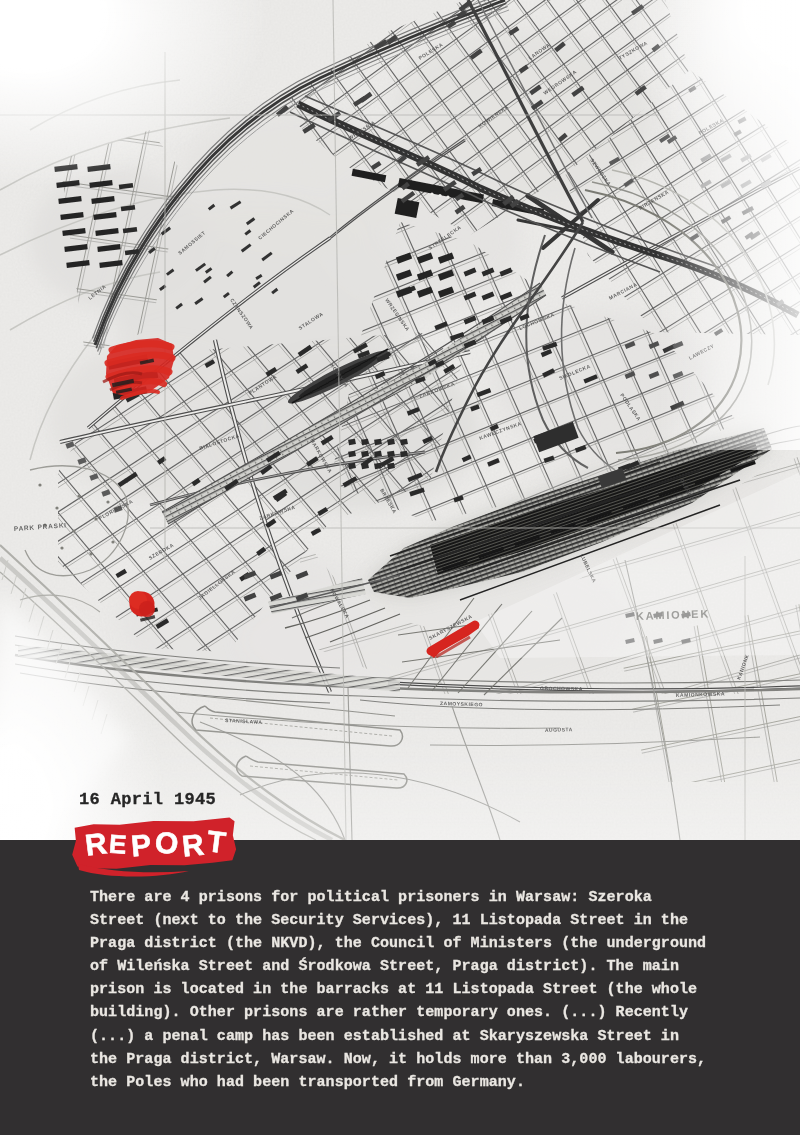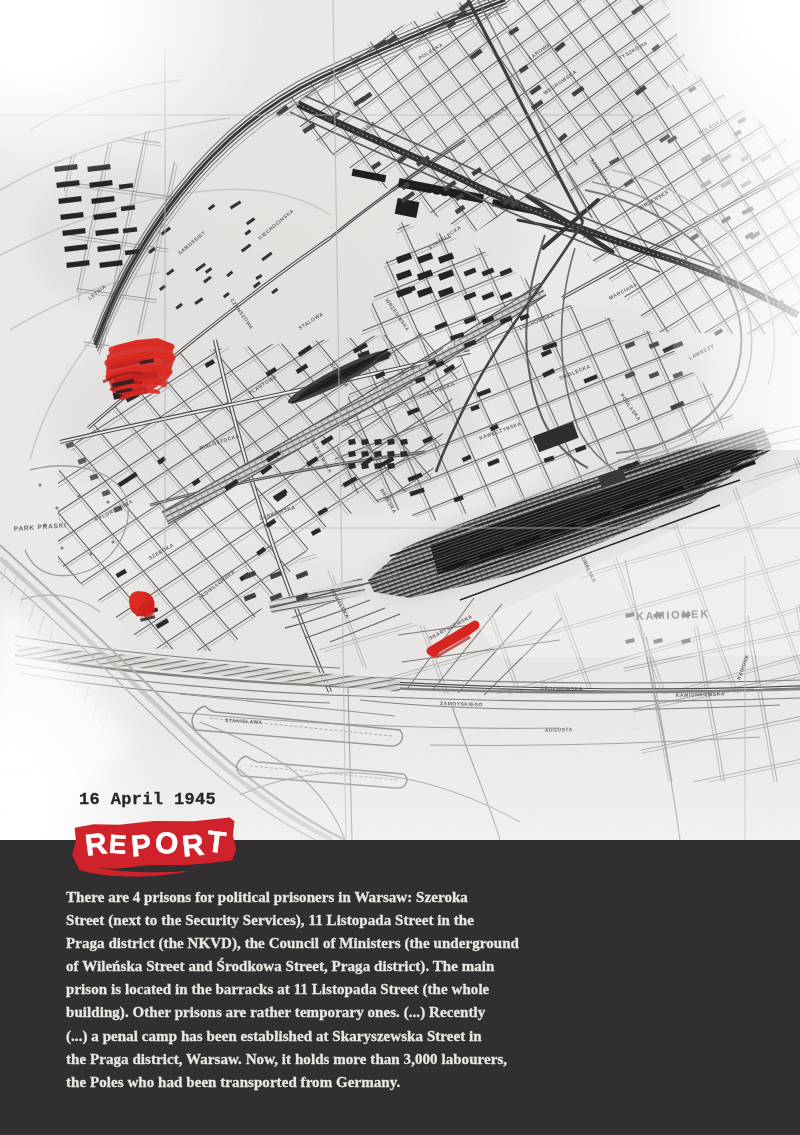--- a/index.html
+++ b/index.html
@@ -1,20 +1,20 @@
 <!DOCTYPE html>
 <html><head><meta charset="utf-8">
 <style>
 html,body{margin:0;padding:0;background:#fff;}
 #page{position:relative;width:800px;height:1135px;overflow:hidden;background:#fff;font-family:"Liberation Sans",sans-serif;}
 #map{position:absolute;left:0;top:0;}
 #band{position:absolute;left:0;top:840px;width:800px;height:295px;background:#312f30;}
 #date{position:absolute;left:79px;top:790px;font-family:"Liberation Mono",monospace;font-weight:bold;font-size:17px;letter-spacing:0.35px;color:#262626;-webkit-text-stroke:0.3px #262626;}
 #badge{position:absolute;left:64px;top:810px;}
-#para{position:absolute;left:66px;top:886px;font-family:Liberation Serif, serif;font-weight:bold;font-size:15px;line-height:23.1px;letter-spacing:0.06px;color:#eae7e2;-webkit-text-stroke:0.3px #eae7e2;white-space:nowrap;}
+#para{position:absolute;left:90px;top:886px;font-family:Liberation Mono, monospace;font-weight:bold;font-size:15px;line-height:23.1px;letter-spacing:0.06px;color:#eae7e2;-webkit-text-stroke:0.3px #eae7e2;white-space:nowrap;}
 </style></head>
 <body>
 <div id="page">
 <div id="map"><svg width="800" height="840" viewBox="0 0 800 840" xmlns="http://www.w3.org/2000/svg">
 <defs>
 <clipPath id="d1">
             <polygon points="278.0,108.0 380.0,35.0 465.0,0.0 665.0,0.0 690.0,70.0 565.0,175.0 470.0,235.0 345.0,165.0"></polygon>
           </clipPath>
 <clipPath id="d2">
             <polygon points="565.0,175.0 690.0,70.0 800.0,150.0 800.0,335.0 655.0,332.0 588.0,255.0"></polygon>

